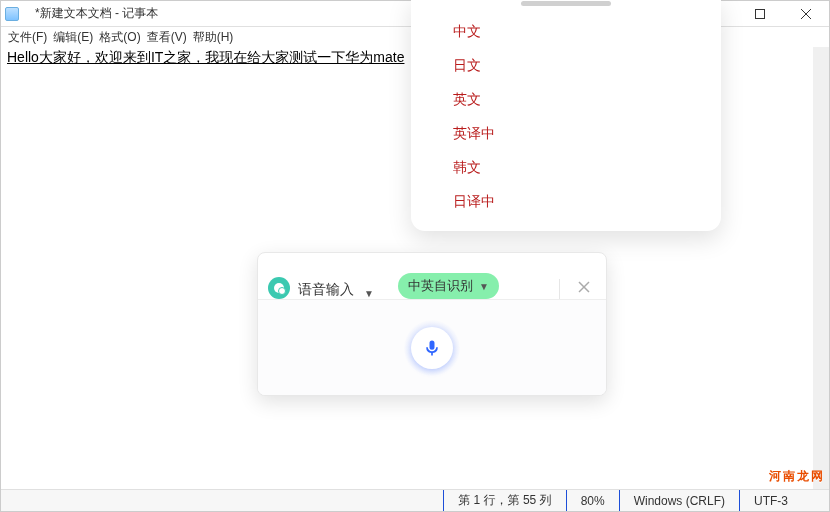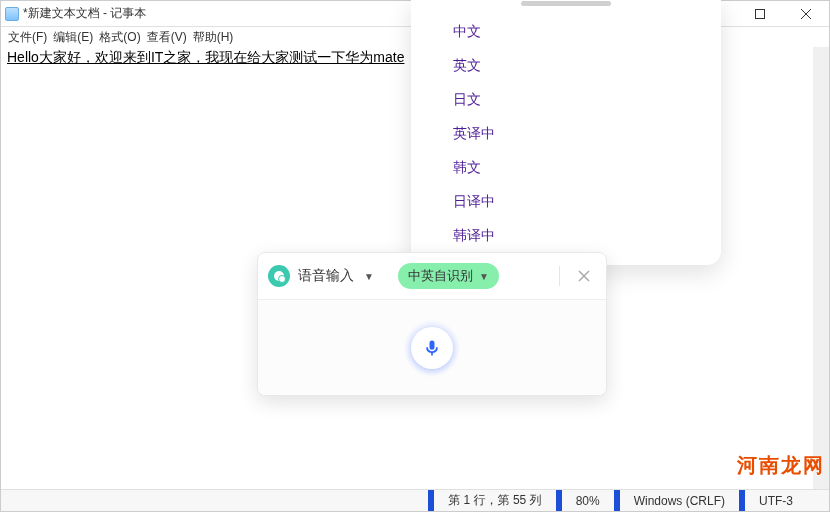--- a/index.html
+++ b/index.html
@@ -1,54 +1,54 @@
 <!DOCTYPE html>
 <html><head>
 <meta charset="utf-8">
 <style>
   * { box-sizing: border-box; margin: 0; padding: 0; }
   html, body { width: 830px; height: 512px; font-family: "Segoe UI", "Microsoft YaHei", sans-serif; font-size: 13px; background: #fff; overflow: hidden; }
   .window { position: relative; width: 830px; height: 512px; border: 1px solid #ccc; }
   .titlebar { height: 26px; display: flex; align-items: center; justify-content: space-between; padding-left: 4px; border-bottom: 1px solid #e0e0e0; }
-  .title-left { display: flex; align-items: center; gap: 4px; font-size: 12px; color: #333; }
+  .title-left { display: flex; align-items: center; gap: 16px; font-size: 12px; color: #333; }
   .app-icon { width: 14px; height: 14px; background: linear-gradient(#bde0ff,#7fc3ff); border: 1px solid #6aaee0; border-radius: 2px; }
   .win-controls { display: flex; }
   .win-btn { width: 46px; height: 26px; display: flex; align-items: center; justify-content: center; color: #333; }
   .win-btn svg { width: 10px; height: 10px; stroke: #333; stroke-width: 1; }
   .menubar { height: 20px; display: flex; align-items: center; gap: 4px; padding-left: 6px; font-size: 12px; color: #333; }
   .menubar span { padding: 12px 1px; }
   .text-area { position: relative; width: 100%; height: calc(100% - 26px - 20px - 22px); padding: 2px 6px; font-size: 14px; color: #000; white-space: pre-wrap; border-right: 16px solid #f0f0f0; }
   .text-area .frag { display: inline; text-decoration: underline; }
   .statusbar { position: absolute; bottom: 0; left: 0; right: 0; height: 22px; display: flex; align-items: center; font-size: 12px; color: #333; background: #f7f7f7; border-top: 1px solid #e0e0e0; }
   .statusbar .spacer { flex: 1; }
-  .status-cell { padding: 0 14px; border-left: 6px solid #1d4ed8; height: 100%; display: flex; align-items: center; }
+  .status-cell { padding: 0 14px; border-left: 1px solid #1d4ed8; height: 100%; display: flex; align-items: center; }
   .status-cell:first-of-type { border-left: none; }
 
   .lang-menu { position: absolute; top: -4px; left: 410px; width: 310px; background: #fff; border-radius: 0 0 14px 14px; box-shadow: 0 8px 24px rgba(0,0,0,0.12); padding: 18px 0 12px 0; }
   .lang-handle { position: absolute; top: 4px; left: 50%; transform: translateX(-50%); width: 90px; height: 5px; background: #d0d0d0; border-radius: 3px; }
-  .lang-item { padding: 8px 0 8px 42px; font-size: 14px; color: #4c1d95; }
+  .lang-item { padding: 8px 0 8px 42px; font-size: 14px; color: #b91c1c; }
 
   .voice-panel { position: absolute; top: 251px; left: 256px; width: 350px; background: #fff; border: 1px solid #e8e8e8; border-radius: 8px; box-shadow: 0 6px 20px rgba(0,0,0,0.12); overflow: hidden; }
-  .voice-top { display: flex; align-items: center; height: 46px; padding: 0 10px; gap: 6px; }
+  .voice-top { display: flex; align-items: flex-end; height: 46px; padding: 0 10px; gap: 6px; }
   .brand-icon { width: 22px; height: 22px; border-radius: 50%; background: #3bc9b0; display: flex; align-items: center; justify-content: center; }
   .brand-icon-inner { width: 10px; height: 10px; border-radius: 50%; background: #fff; position: relative; }
   .brand-icon-inner::after { content:""; position:absolute; right:-2px; bottom:-2px; width:6px; height:6px; background:#fff; border-radius:50%; border:1px solid #3bc9b0; }
   .mode-label { font-size: 14px; color: #333; margin-left: 2px; }
   .caret { margin-left: 4px; color: #555; font-size: 10px; }
   .pill { margin-left: 18px; background: #86efac; border-radius: 999px; padding: 4px 10px; display: flex; align-items: center; font-size: 13px; color: #333; }
   .pill .caret { margin-left: 6px; }
   .vp-spacer { flex: 1; }
   .divider { width: 1px; height: 20px; background: #e6e6e6; margin: 0 6px; }
   .close-x { width: 24px; height: 24px; display:flex; align-items:center; justify-content:center; color:#999; }
   .voice-mid { height: 96px; display: flex; align-items: center; justify-content: center; background: #fcfcfd; border-top: 1px solid #eee; }
   .mic-halo { width: 56px; height: 56px; border-radius: 50%; display:flex; align-items:center; justify-content:center; background: radial-gradient(circle, rgba(54,104,255,0.18) 38%, rgba(54,104,255,0.05) 62%, rgba(54,104,255,0) 72%); }
   .mic-circle { width: 42px; height: 42px; border-radius: 50%; background: #fff; display:flex; align-items:center; justify-content:center; box-shadow: 0 2px 6px rgba(54,104,255,0.25); }
   .mic-circle svg { width: 20px; height: 20px; fill: #2f66ff; }
 
-  .watermark { position: absolute; right: 4px; bottom: 32px; font-size: 20px; font-weight: 700; letter-spacing: 2px; color: #e94d00; text-shadow: 0 1px 0 #fff; pointer-events: none; }
+  .watermark { position: absolute; right: 4px; bottom: 26px; font-size: 12px; font-weight: 700; letter-spacing: 2px; color: #e94d00; text-shadow: 0 1px 0 #fff; pointer-events: none; }
 </style>
 </head>
 <body>
 
 <div class="window">
 
   <div class="titlebar">
     <div class="title-left">
       <div class="app-icon"></div>
       <span>*新建文本文档 - 记事本</span>
@@ -79,26 +79,25 @@
     <span>格式(O)</span>
     <span>查看(V)</span>
     <span>帮助(H)</span>
   </div>
 
   <div class="text-area"><span class="frag">Hello大家好，欢迎来到IT之家，我现在给大家测试一下华为mate</span>                                     <span class="frag">入功能噢那个显示器</span></div>
 
   <div class="lang-menu">
     <div class="lang-handle"></div>
     <div class="lang-item">中文</div>
+    <div class="lang-item">日文</div>
     <div class="lang-item">英文</div>
-    <div class="lang-item">日文</div>
     <div class="lang-item">英译中</div>
     <div class="lang-item">韩文</div>
     <div class="lang-item">日译中</div>
-    <div class="lang-item">韩译中</div>
   </div>
 
   <div class="voice-panel">
     <div class="voice-top">
       <div class="brand-icon">
         <div class="brand-icon-inner"></div>
       </div>
       <span class="mode-label">语音输入</span>
       <span class="caret">▼</span>
       <div class="pill">

